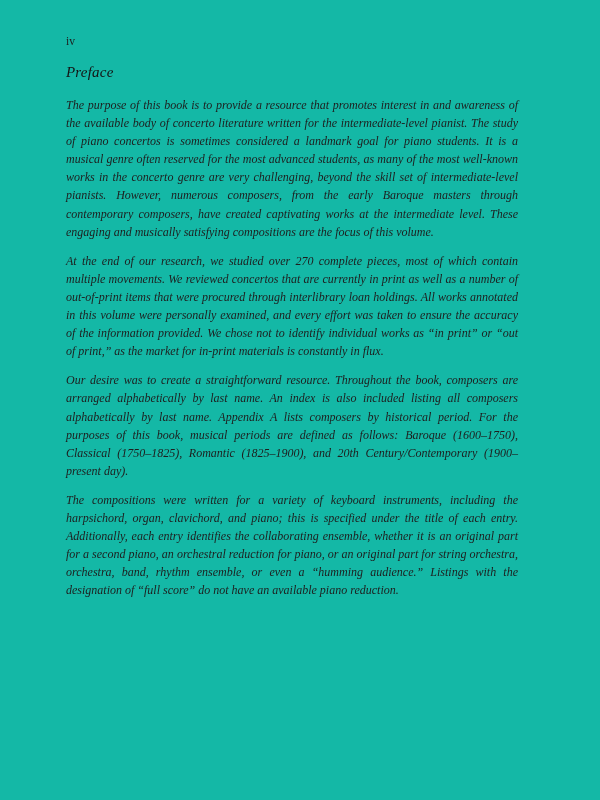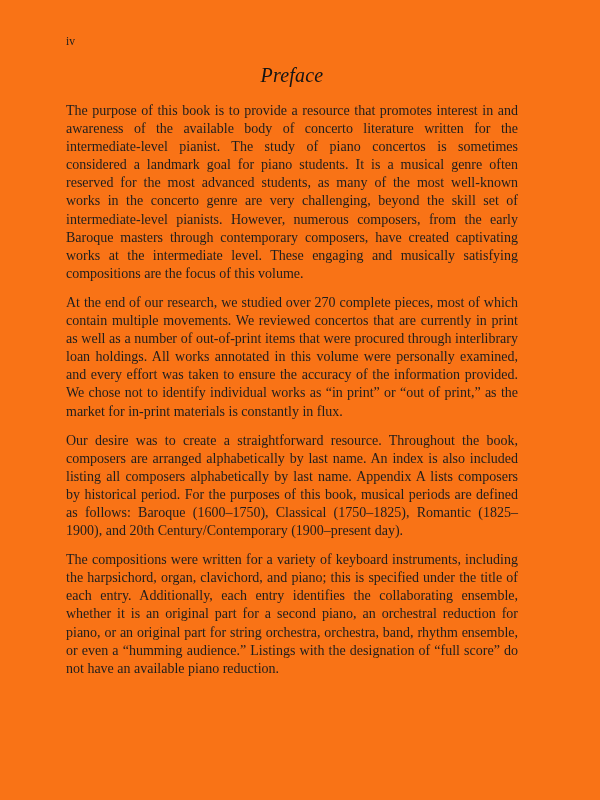--- a/index.html
+++ b/index.html
@@ -12,44 +12,45 @@
     background: #ffffff;
     font-family: "Liberation Serif", "DejaVu Serif", serif;
     color: #1e1e1e;
     overflow: hidden;
   }
   .page {
     box-sizing: border-box;
     width: 600px;
     height: 800px;
     padding: 34px 82px 0 66px;
-    background: #f97316;
+    background: #14b8a6;
   }
   .page-number {
     font-size: 11.5px;
     line-height: 14px;
     margin: 0 0 16px 0;
     color: #1e1e1e;
   }
   .page-title {
-    font-size: 20px;
+    font-size: 15px;
     font-weight: normal;
     font-style: italic;
-    text-align: center;
+    text-align: left;
     margin: 0 0 15px 0;
     color: #141414;
     letter-spacing: 0.2px;
   }
   .body-text p {
-    font-size: 14px;
+    font-size: 12px;
     line-height: 18.1px;
     text-align: justify;
     text-justify: inter-word;
     margin: 0 0 11px 0;
     color: #1e1e1e;
+    font-style: italic;
   }
 </style>
 </head>
 <body>
 
 <div class="page">
   <div class="page-number">iv</div>
 
   <h1 class="page-title">Preface</h1>
 

